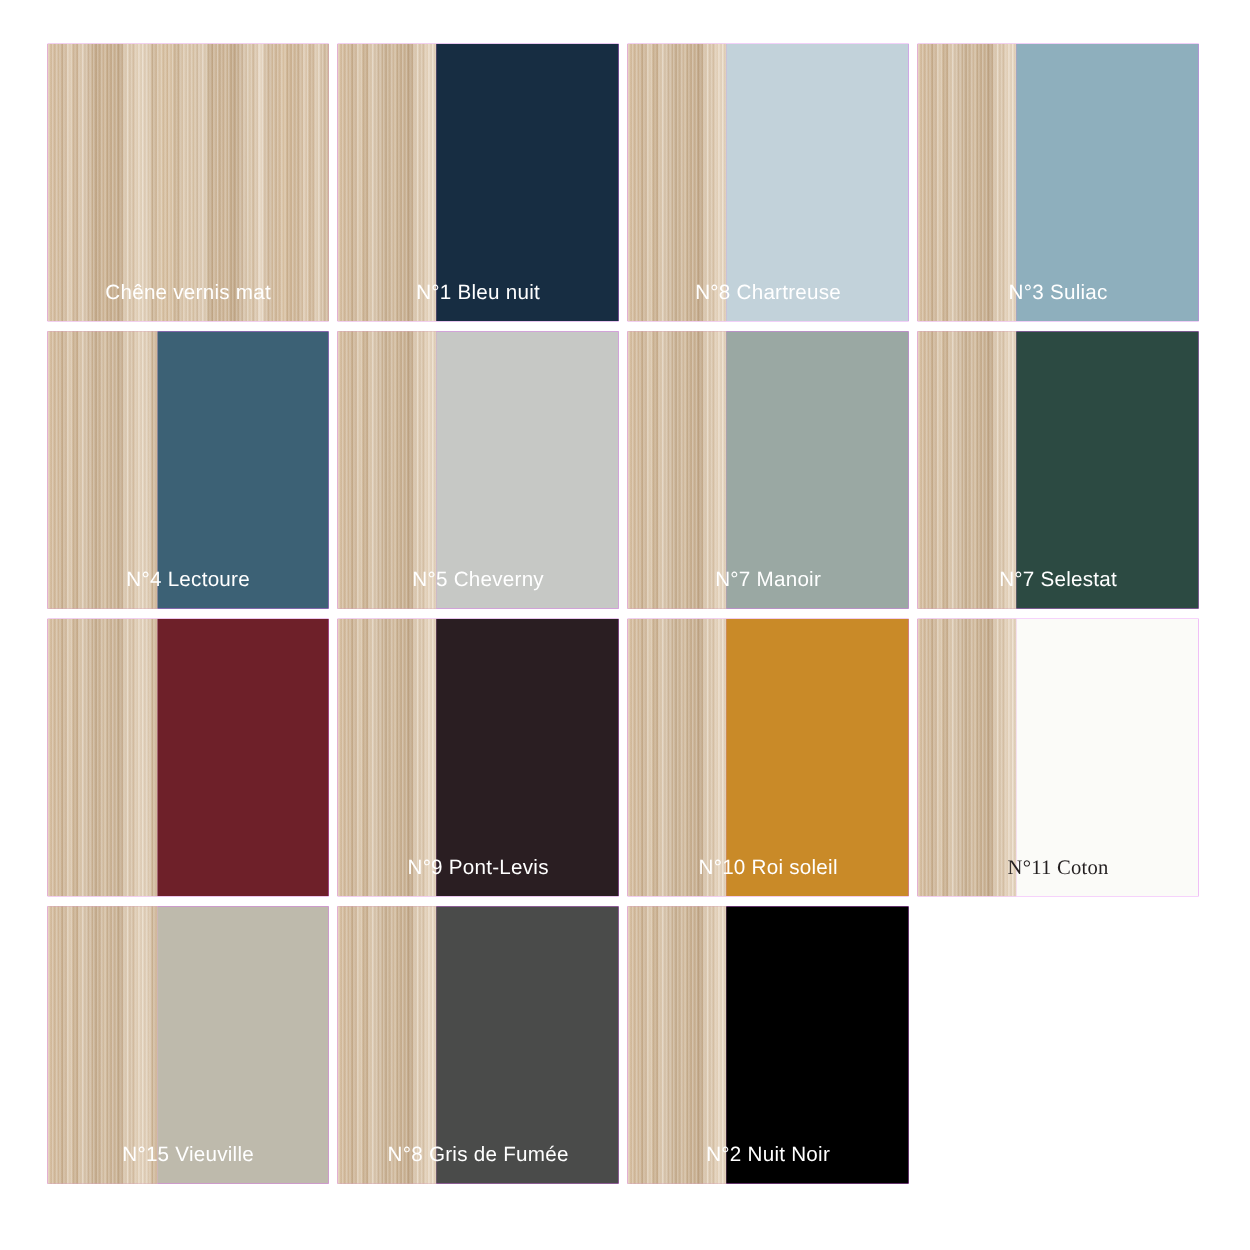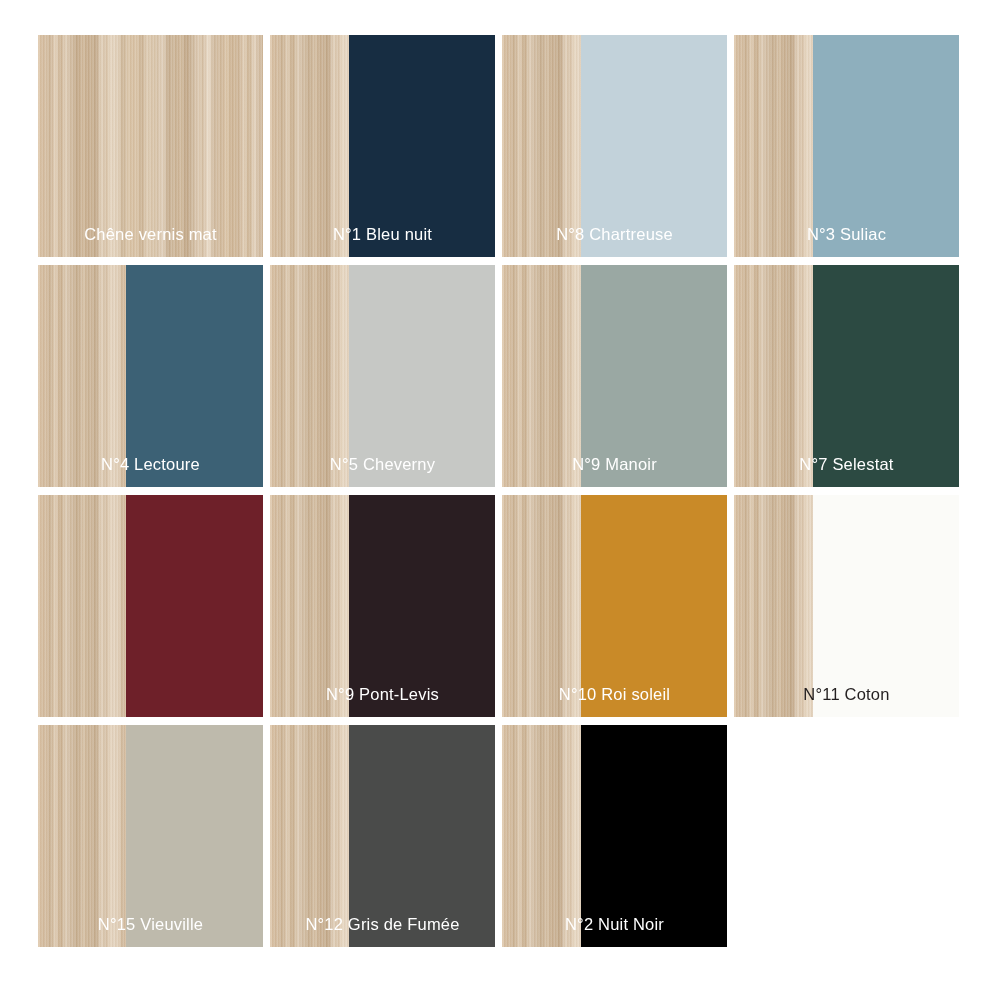--- a/index.html
+++ b/index.html
@@ -81,21 +81,21 @@
     right: 0;
     bottom: 14px;
     text-align: center;
     color: #ffffff;
     font-size: 16.5px;
     font-weight: 400;
     letter-spacing: 0.2px;
     line-height: 1.1;
     white-space: nowrap;
   }
-  .swatch-label.dark-text { color: #231f20; }
+  .swatch-label.dark-text { color: #231f20; font-family: Liberation Serif, serif; }
 </style>
 </head>
 <body>
 
 <div id="swatch-grid" style="grid-template-columns: repeat(4, 225px);">
     <div class="swatch full-wood">
       <div class="wood"></div>
       <div class="swatch-label">Chêne vernis mat</div>
     </div>
     <div class="swatch">
@@ -119,21 +119,21 @@
       <div class="swatch-label">N°4 Lectoure</div>
     </div>
     <div class="swatch">
       <div class="wood" style="width: 35%;"></div>
       <div class="paint" style="width: 65%; background: rgb(198, 200, 197);"></div>
       <div class="swatch-label">N°5 Cheverny</div>
     </div>
     <div class="swatch">
       <div class="wood" style="width: 35%;"></div>
       <div class="paint" style="width: 65%; background: rgb(154, 168, 163);"></div>
-      <div class="swatch-label">N°9 Manoir</div>
+      <div class="swatch-label">N°7 Manoir</div>
     </div>
     <div class="swatch">
       <div class="wood" style="width: 35%;"></div>
       <div class="paint" style="width: 65%; background: rgb(44, 74, 66);"></div>
       <div class="swatch-label">N°7 Selestat</div>
     </div>
     <div class="swatch">
       <div class="wood" style="width: 39%;"></div>
       <div class="paint" style="width: 61%; background: rgb(110, 32, 41);"></div>
     </div>
@@ -153,20 +153,20 @@
       <div class="swatch-label dark-text">N°11 Coton</div>
     </div>
     <div class="swatch">
       <div class="wood" style="width: 39%;"></div>
       <div class="paint" style="width: 61%; background: rgb(190, 186, 172);"></div>
       <div class="swatch-label">N°15 Vieuville</div>
     </div>
     <div class="swatch">
       <div class="wood" style="width: 35%;"></div>
       <div class="paint" style="width: 65%; background: rgb(74, 75, 74);"></div>
-      <div class="swatch-label">N°12 Gris de Fumée</div>
+      <div class="swatch-label">N°8 Gris de Fumée</div>
     </div>
     <div class="swatch">
       <div class="wood" style="width: 35%;"></div>
       <div class="paint" style="width: 65%; background: rgb(0, 0, 0);"></div>
       <div class="swatch-label">N°2 Nuit Noir</div>
     </div>
   </div>
 
 </body></html>

